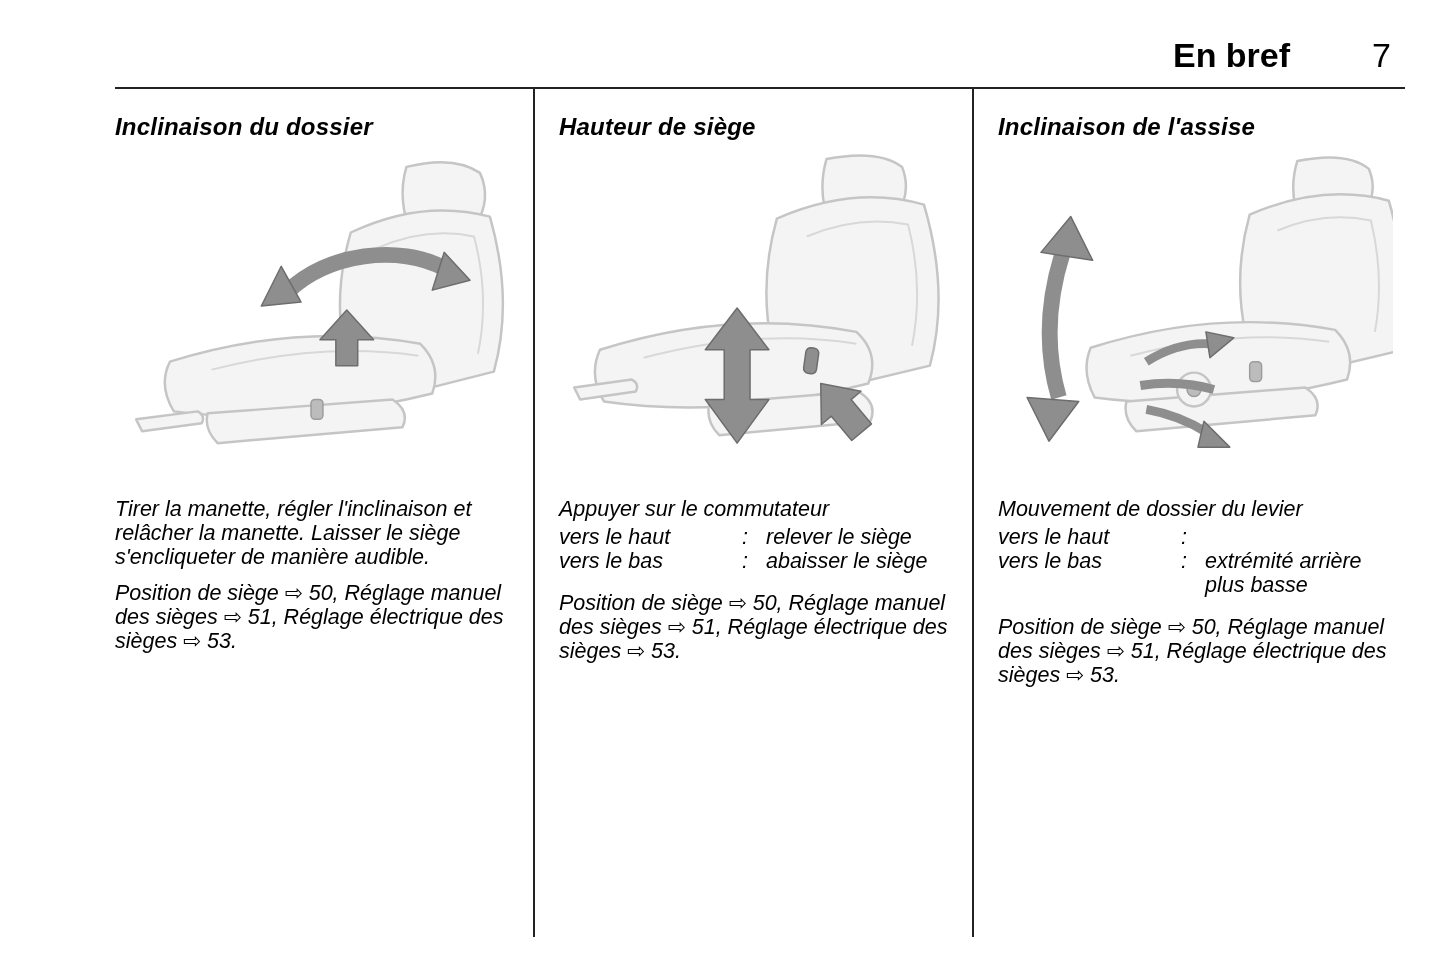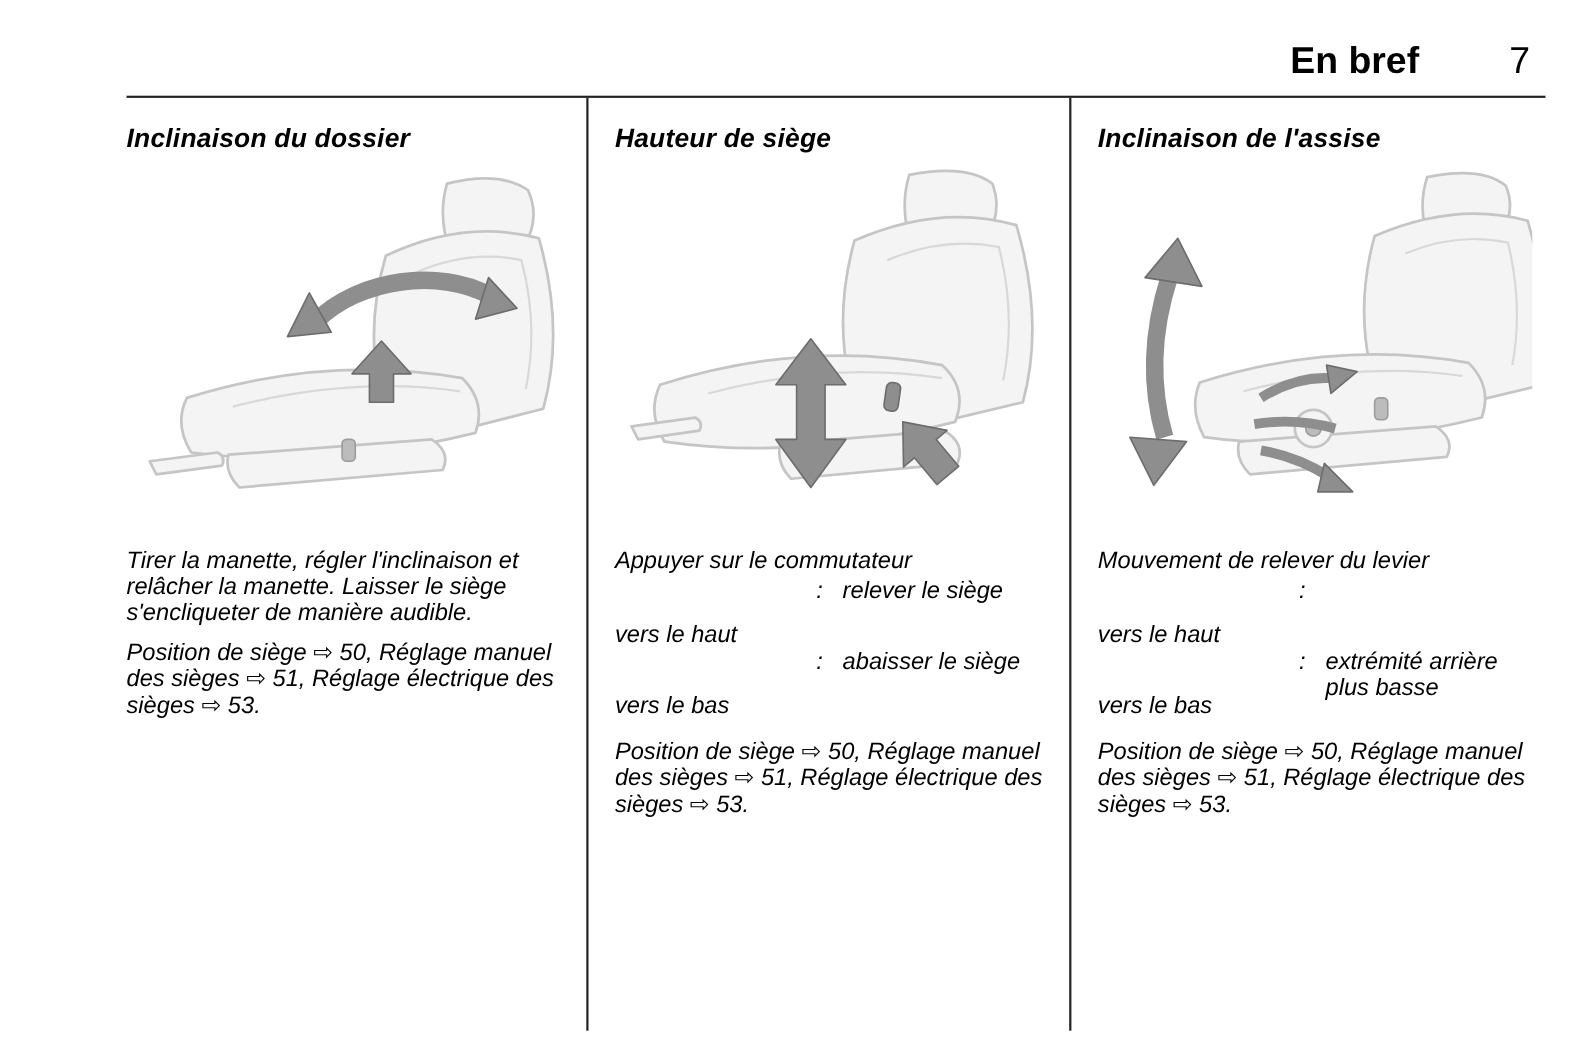--- a/index.html
+++ b/index.html
@@ -45,21 +45,21 @@
   }
   figure.illustration svg { width: 100%; height: 100%; display: block; }
 
   .body-text, .intro, .def-row, .refs {
     font-size: 21.5px;
     line-height: 24px;
   }
   .intro { margin-bottom: 4px; }
   .defs  { margin-bottom: 18px; }
   .def-row { display: flex; }
-  .def-row .term  { width: 183px; flex: 0 0 auto; margin-top: 40px; }
+  .def-row .term  { width: 183px; flex: 0 0 auto; }
   .def-row .colon { width: 24px;  flex: 0 0 auto; }
   .def-row .def   { width: 192px; }
   .refs { margin-top: 12px; }
 
   
   .seat-line   { fill: #f4f4f4; stroke: #c5c5c5; stroke-width: 2.5; stroke-linejoin: round; }
   .seat-detail { fill: none;    stroke: #d8d8d8; stroke-width: 2; }
   .seat-dark   { fill: #bcbcbc; stroke: #9c9c9c; stroke-width: 1.5; }
   .arr         { fill: #8e8e8e; stroke: #6d6d6d; stroke-width: 1.5; stroke-linejoin: round; }
   .arr-stroke  { fill: none;    stroke: #8e8e8e; stroke-width: 16; }
@@ -169,21 +169,21 @@
           <g>
             <path class="arr-stroke-thin" d="M148 210 Q 180 190 212 192"></path>
             <polygon class="arr" points="236,186 208,180 212,206"></polygon>
             <path class="arr-stroke-thin" d="M142 234 Q 180 228 216 238"></path>
             <path class="arr-stroke-thin" d="M148 258 Q 182 264 210 282"></path>
             <polygon class="arr" points="232,296 206,270 200,296"></polygon>
           </g>
         </svg>
       </figure>
 
-      <p class="intro">Mouvement de relever du levier</p>
+      <p class="intro">Mouvement de dossier du levier</p>
       <div class="defs">
         <div class="def-row">
           <span class="term">vers le haut</span>
           <span class="colon">:</span>
         </div>
         <div class="def-row">
           <span class="term">vers le bas</span>
           <span class="colon">:</span>
           <span class="def">extrémité arrière plus basse</span>
         </div>

